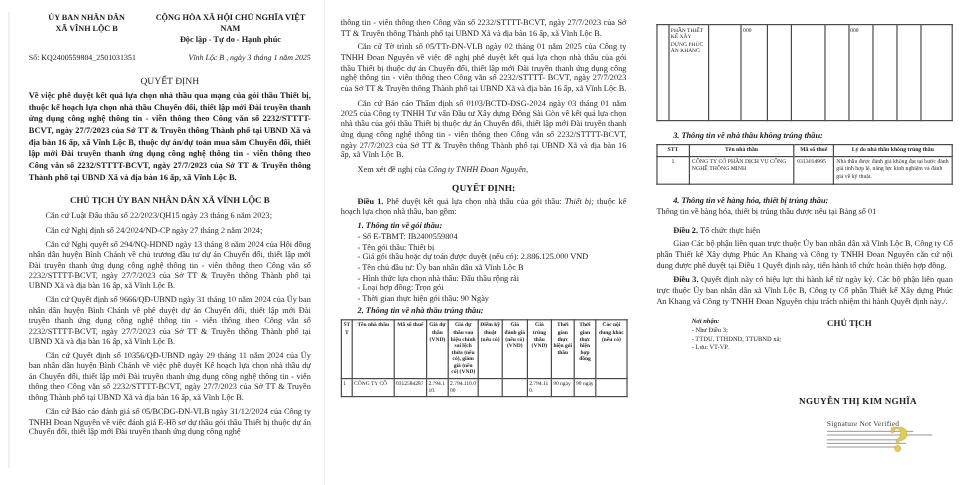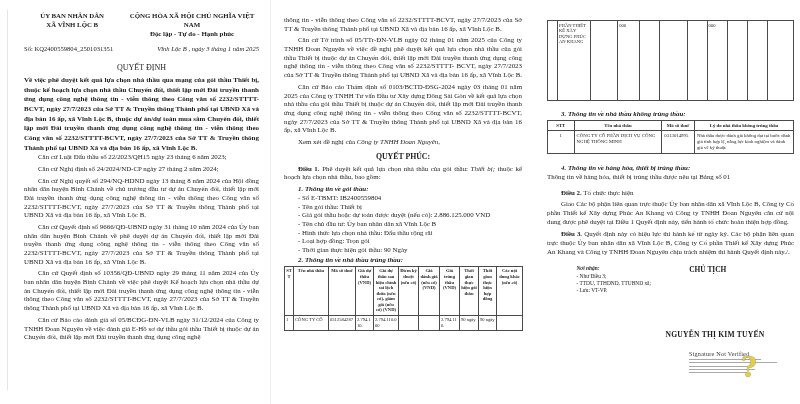--- a/index.html
+++ b/index.html
@@ -79,34 +79,35 @@
       <div>CỘNG HÒA XÃ HỘI CHỦ NGHĨA VIỆT NAM</div>
       <div>Độc lập - Tự do - Hạnh phúc</div>
     </div>
   </div>
   <div class="numrow">
     <span>Số: KQ2400559804_2501031351</span>
     <span class="date">Vĩnh Lộc B , ngày 3 tháng 1 năm 2025</span>
   </div>
   <div class="dec-head">QUYẾT ĐỊNH</div>
   <p class="subject">Về việc phê duyệt kết quả lựa chọn nhà thầu qua mạng của gói thầu Thiết bị, thuộc kế hoạch lựa chọn nhà thầu Chuyển đổi, thiết lập mới Đài truyền thanh ứng dụng công nghệ thông tin - viễn thông theo Công văn số 2232/STTTT-BCVT, ngày 27/7/2023 của Sở TT &amp; Truyền thông Thành phố tại UBND Xã và địa bàn 16 ấp, xã Vĩnh Lộc B, thuộc dự án/dự toán mua sắm Chuyển đổi, thiết lập mới Đài truyền thanh ứng dụng công nghệ thông tin - viễn thông theo Công văn số 2232/STTTT-BCVT, ngày 27/7/2023 của Sở TT &amp; Truyền thông Thành phố tại UBND Xã và địa bàn 16 ấp, xã Vĩnh Lộc B.</p>
+  <div class="authority">CHỦ TỊCH ỦY BAN NHÂN DÂN XÃ VĨNH LỘC B</div>
   <p class="para">Căn cứ Luật Đấu thầu số 22/2023/QH15 ngày 23 tháng 6 năm 2023;</p>
   <p class="para">Căn cứ Nghị định số 24/2024/ND-CP ngày 27 tháng 2 năm 2024;</p>
   <p class="para">Căn cứ Nghị quyết số 294/NQ-HDND ngày 13 tháng 8 năm 2024 của Hội đồng nhân dân huyện Bình Chánh về chủ trương đầu tư dự án Chuyển đổi, thiết lập mới Đài truyền thanh ứng dụng công nghệ thông tin - viễn thông theo Công văn số 2232/STTTT-BCVT, ngày 27/7/2023 của Sở TT &amp; Truyền thông Thành phố tại UBND Xã và địa bàn 16 ấp, xã Vĩnh Lộc B.</p>
   <p class="para">Căn cứ Quyết định số 9666/QĐ-UBND ngày 31 tháng 10 năm 2024 của Ủy ban nhân dân huyện Bình Chánh về phê duyệt dự án Chuyển đổi, thiết lập mới Đài truyền thanh ứng dụng công nghệ thông tin - viễn thông theo Công văn số 2232/STTTT-BCVT, ngày 27/7/2023 của Sở TT &amp; Truyền thông Thành phố tại UBND Xã và địa bàn 16 ấp, xã Vĩnh Lộc B.</p>
   <p class="para">Căn cứ Quyết định số 10356/QĐ-UBND ngày 29 tháng 11 năm 2024 của Ủy ban nhân dân huyện Bình Chánh về việc phê duyệt Kế hoạch lựa chọn nhà thầu dự án Chuyển đổi, thiết lập mới Đài truyền thanh ứng dụng công nghệ thông tin - viễn thông theo Công văn số 2232/STTTT-BCVT, ngày 27/7/2023 của Sở TT &amp; Truyền thông Thành phố tại UBND Xã và địa bàn 16 ấp, xã Vĩnh Lộc B.</p>
   <p class="para">Căn cứ Báo cáo đánh giá số 05/BCĐG-ĐN-VLB ngày 31/12/2024 của Công ty TNHH Đoan Nguyên về việc đánh giá E-Hồ sơ dự thầu gói thầu Thiết bị thuộc dự án Chuyển đổi, thiết lập mới Đài truyền thanh ứng dụng công nghệ</p>
 </div>
 
 <div class="page" id="p2">
   <p class="para noindent">thông tin - viễn thông theo Công văn số 2232/STTTT-BCVT, ngày 27/7/2023 của Sở TT &amp; Truyền thông Thành phố tại UBND Xã và địa bàn 16 ấp, xã Vĩnh Lộc B.</p>
   <p class="para">Căn cứ Tờ trình số 05/TTr-ĐN-VLB ngày 02 tháng 01 năm 2025 của Công ty TNHH Đoan Nguyên về việc đề nghị phê duyệt kết quả lựa chọn nhà thầu của gói thầu Thiết bị thuộc dự án Chuyển đổi, thiết lập mới Đài truyền thanh ứng dụng công nghệ thông tin - viễn thông theo Công văn số 2232/STTTT- BCVT, ngày 27/7/2023 của Sở TT &amp; Truyền thông Thành phố tại UBND Xã và địa bàn 16 ấp, xã Vĩnh Lộc B.</p>
   <p class="para">Căn cứ Báo cáo Thẩm định số 0103/BCTD-ĐSG-2024 ngày 03 tháng 01 năm 2025 của Công ty TNHH Tư vấn Đầu tư Xây dựng Đông Sài Gòn về kết quả lựa chọn nhà thầu của gói thầu Thiết bị thuộc dự án Chuyển đổi, thiết lập mới Đài truyền thanh ứng dụng công nghệ thông tin - viễn thông theo Công văn số 2232/STTTT-BCVT, ngày 27/7/2023 của Sở TT &amp; Truyền thông Thành phố tại UBND Xã và địa bàn 16 ấp, xã Vĩnh Lộc B.</p>
   <p class="para"><span>Xem xét đề nghị của </span><span class="i">Công ty TNHH Đoan Nguyên,</span></p>
-  <div class="dec-head2">QUYẾT PHÚC:</div>
+  <div class="dec-head2">QUYẾT ĐỊNH:</div>
   <p class="para"><span class="b">Điều 1.</span><span> Phê duyệt kết quả lựa chọn nhà thầu của gói thầu: </span><span class="i">Thiết bị;</span><span> thuộc kế hoạch lựa chọn nhà thầu, bao gồm:</span></p>
   <div class="sec-head">1. Thông tin về gói thầu:</div>
   <p class="bullet">- Số E-TBMT: IB2400559804</p>
   <p class="bullet">- Tên gói thầu: Thiết bị</p>
   <p class="bullet">- Giá gói thầu hoặc dự toán được duyệt (nếu có): 2.886.125.000 VND</p>
   <p class="bullet">- Tên chủ đầu tư: Ủy ban nhân dân xã Vĩnh Lộc B</p>
   <p class="bullet">- Hình thức lựa chọn nhà thầu: Đấu thầu rộng rãi</p>
   <p class="bullet">- Loại hợp đồng: Trọn gói</p>
   <p class="bullet">- Thời gian thực hiện gói thầu: 90 Ngày</p>
   <div class="sec-head">2. Thông tin về nhà thầu trúng thầu:</div>
@@ -222,21 +223,21 @@
   <div class="footer">
     <div class="recips">
       <div class="lbl">Nơi nhận:</div>
       <div>- Như Điều 3;</div>
       <div>- TTDU, TTHDND, TTUBND xã;</div>
       <div>- Lưu: VT-VP.</div>
     </div>
     <div class="chairman">CHỦ TỊCH</div>
   </div>
 
-  <div class="signer">NGUYỄN THỊ KIM TUYẾN</div>
+  <div class="signer">NGUYỄN THỊ KIM NGHĨA</div>
 
   <div class="sigblock">
     <div class="signot">Signature Not Verified</div>
     <div class="sigline" style="width:72px"></div>
     <div class="sigline" style="width:88px"></div>
     <div class="sigline" style="width:60px"></div>
     <div class="sigline" style="width:66px"></div>
     <div class="sigline" style="width:58px"></div>
     <div class="qmark">?</div>
   </div>

